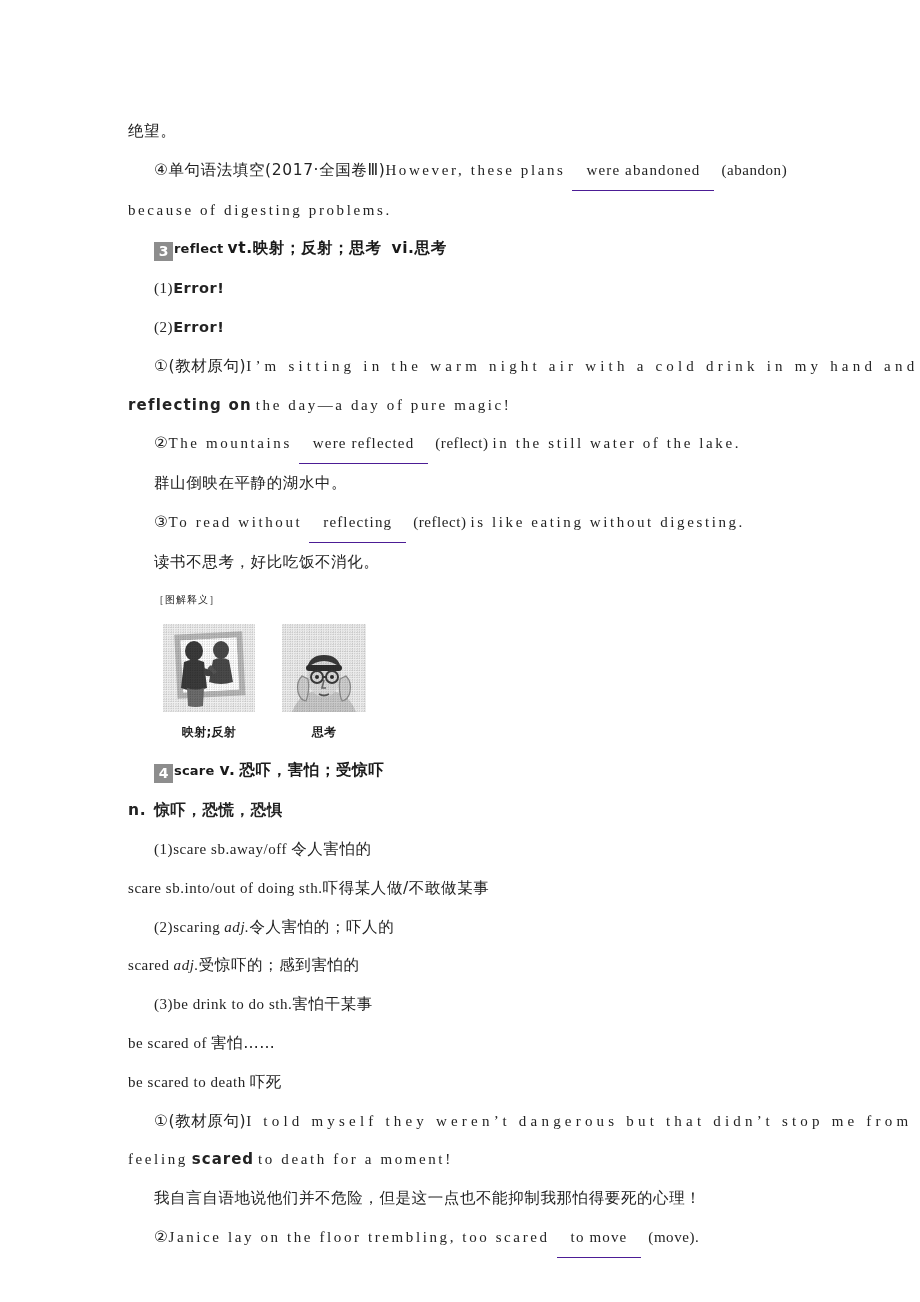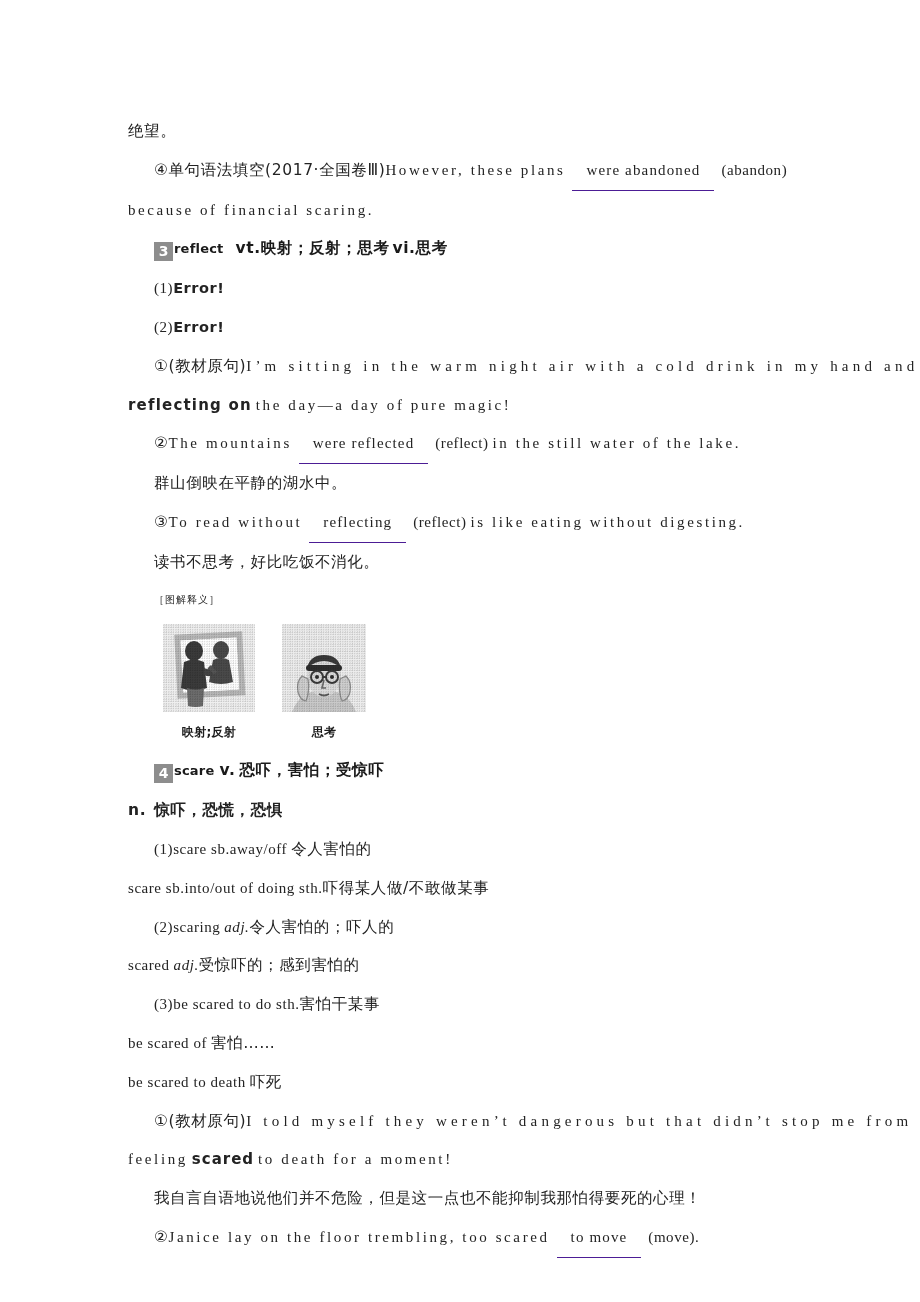--- a/index.html
+++ b/index.html
@@ -157,25 +157,25 @@
   <div class="line flush">
     <span class="cn">绝望。</span>
   </div>
 
   <div class="line indent">
     <span class="cn">④</span><span class="cn">单句语法填空</span><span class="cn">(2017·全国卷Ⅲ)</span><span class="en en-wide">However, these plans</span>
     <span class="blank"><span class="en">were abandoned</span></span>
     <span class="en en-tight">(abandon)</span>
   </div>
   <div class="line flush">
-    <span class="en en-wide">because of financial scaring.</span>
+    <span class="en en-wide">because of digesting problems.</span>
   </div>
 
   <div class="entry-head">
-    <span class="badge">3</span><span class="entry-word">reflect</span><span class="cn-b" style="margin-left:12px">vt.</span><span class="cn-b">映射；反射；思考</span><span class="cn-b" style="margin-left:3px">vi.</span><span class="cn-b">思考</span>
+    <span class="badge">3</span><span class="entry-word">reflect</span><span class="cn-b" style="margin-left:4px">vt.</span><span class="cn-b">映射；反射；思考</span><span class="cn-b" style="margin-left:10px">vi.</span><span class="cn-b">思考</span>
   </div>
 
   <div class="line indent">
     <span class="en en-tight">(1)</span><span class="en-tight bold" style="font-family:'DejaVu Sans','Liberation Sans',sans-serif;font-size:14.5px">Error!</span>
   </div>
 
   <div class="line indent">
     <span class="en en-tight">(2)</span><span class="en-tight bold" style="font-family:'DejaVu Sans','Liberation Sans',sans-serif;font-size:14.5px">Error!</span>
   </div>
 
@@ -287,21 +287,21 @@
   <div class="line indent">
     <span class="en en-tight">(2)</span><span class="en en-tight">scaring</span>
     <span class="en en-tight ital">adj.</span><span class="cn">令人害怕的；吓人的</span>
   </div>
   <div class="line flush">
     <span class="en en-tight">scared</span>
     <span class="en en-tight ital">adj.</span><span class="cn">受惊吓的；感到害怕的</span>
   </div>
 
   <div class="line indent">
-    <span class="en en-tight">(3)</span><span class="en en-tight">be scared to do sth.</span><span class="cn">害怕干某事</span>
+    <span class="en en-tight">(3)</span><span class="en en-tight">be drink to do sth.</span><span class="cn">害怕干某事</span>
   </div>
   <div class="line flush">
     <span class="en en-tight">be scared of</span>
     <span class="cn">害怕……</span>
   </div>
   <div class="line flush">
     <span class="en en-tight">be scared to death</span>
     <span class="cn">吓死</span>
   </div>
 

